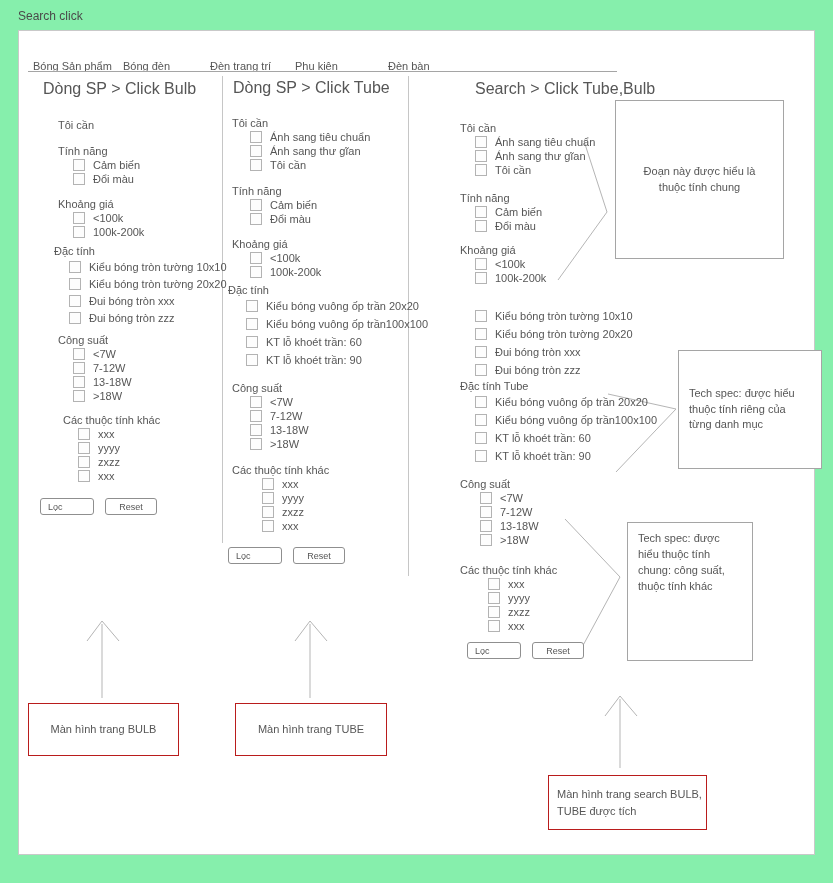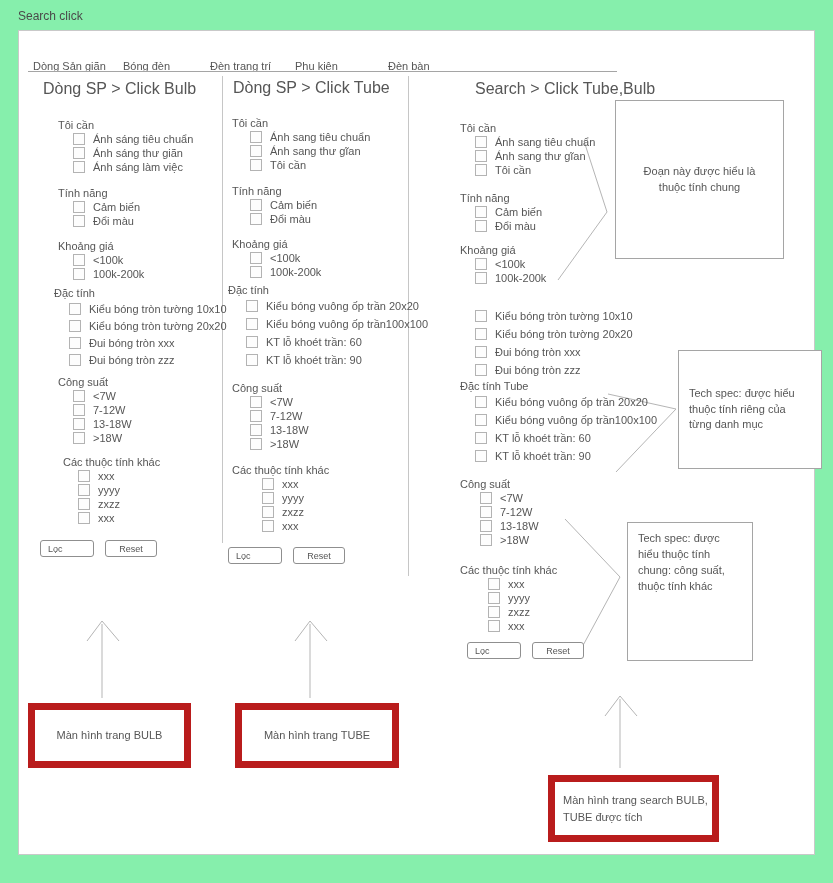--- a/index.html
+++ b/index.html
@@ -22,34 +22,34 @@
   .w18 .row{height:18px;}
   .cb{display:inline-block;width:10px;height:10px;border:1px solid #b3b3b3;background:#fdfdfd;margin-right:8px;flex:0 0 auto;}
   .btnrow{display:flex;gap:11px;}
   .btn{height:17px;border:1px solid #8f8f8f;border-radius:3px;background:#fff;font-size:9px;color:#555;font-family:"Liberation Sans",sans-serif;padding:0;cursor:pointer;}
   .btn.loc{width:54px;text-align:left;padding-left:7px;}
   .btn.reset{width:52px;text-align:center;}
   .callout{position:absolute;border:1px solid #a5a5a5;background:#fff;font-size:11px;color:#565656;line-height:1.45;}
   .callout.center{display:flex;align-items:center;justify-content:center;text-align:center;}
   .callout.midleft{display:flex;align-items:center;text-align:left;padding:0 10px;}
   .callout.topleft{padding:8px 10px 0 10px;text-align:left;}
-  .screenbox{position:absolute;border:7px solid #b91c1c;background:#fff;font-size:11px;color:#565656;display:flex;align-items:center;justify-content:center;text-align:center;line-height:1.5;}
+  .screenbox{position:absolute;border:1px solid #b91c1c;background:#fff;font-size:11px;color:#565656;display:flex;align-items:center;justify-content:center;text-align:center;line-height:1.5;}
   .screenbox.leftalign{justify-content:flex-start;text-align:left;padding-left:8px;}
   svg.overlay{position:absolute;left:0;top:0;pointer-events:none;}
 </style>
 </head>
 <body>
 
 <div class="stage">
 
   <div class="page-title">Search click</div>
 
   <div class="panel"></div>
 
-  <span class="nav-item" style="left:33px">Dòng Sản giãn</span>
+  <span class="nav-item" style="left:33px">Bóng Sản phẩm</span>
   <span class="nav-item" style="left:123px">Bóng đèn</span>
   <span class="nav-item" style="left:210px">Đèn trang trí</span>
   <span class="nav-item" style="left:295px">Phụ kiện</span>
   <span class="nav-item" style="left:388px">Đèn bàn</span>
   <div class="nav-underline"></div>
 
   <div class="col-header" style="left:43px;top:80px">Dòng SP &gt; Click Bulb</div>
   <div class="col-header" style="left:233px;top:79px">Dòng SP &gt; Click Tube</div>
   <div class="col-header" style="left:475px;top:80px">Search &gt; Click Tube,Bulb</div>
 
@@ -72,34 +72,20 @@
       <g>
         <line x1="620" y1="699" x2="620" y2="768"></line>
         <polyline points="605,716 620,696 637,716"></polyline>
       </g>
     </g>
   </svg>
 
   <div class="col c1" style="left:40px;top:118px;width:185px">
     <div class="section">
       <div class="sec-title">Tôi cần</div>
-      <div class="rows">
-        <label class="row">
-            <span class="cb"></span>
-            <span>Ánh sáng tiêu chuẩn</span>
-          </label>
-        <label class="row">
-            <span class="cb"></span>
-            <span>Ánh sáng thư giãn</span>
-          </label>
-        <label class="row">
-            <span class="cb"></span>
-            <span>Ánh sáng làm việc</span>
-          </label>
-      </div>
     </div>
     <div class="section" style="margin-top:12px">
       <div class="sec-title">Tính năng</div>
       <div class="rows">
         <label class="row">
             <span class="cb"></span>
             <span>Cảm biến</span>
           </label>
         <label class="row">
             <span class="cb"></span>

